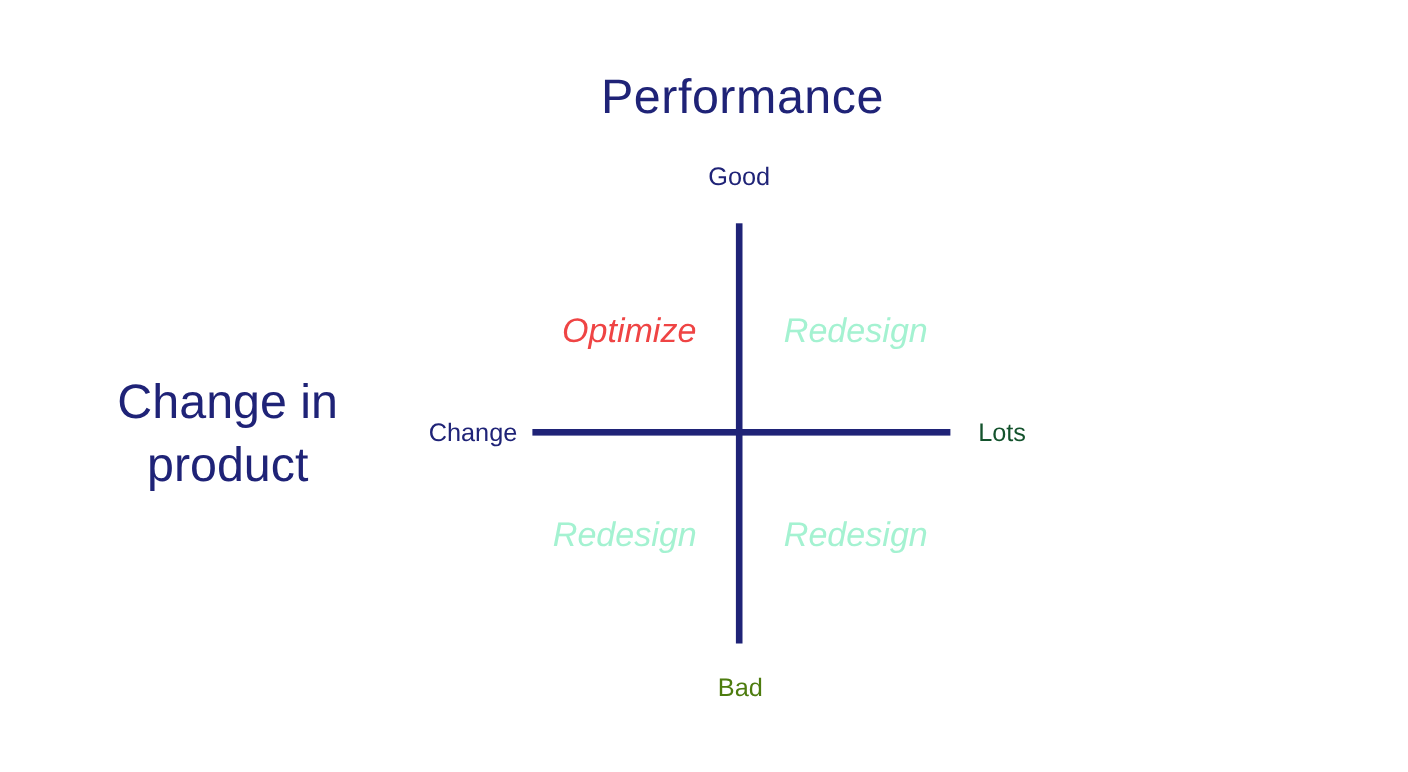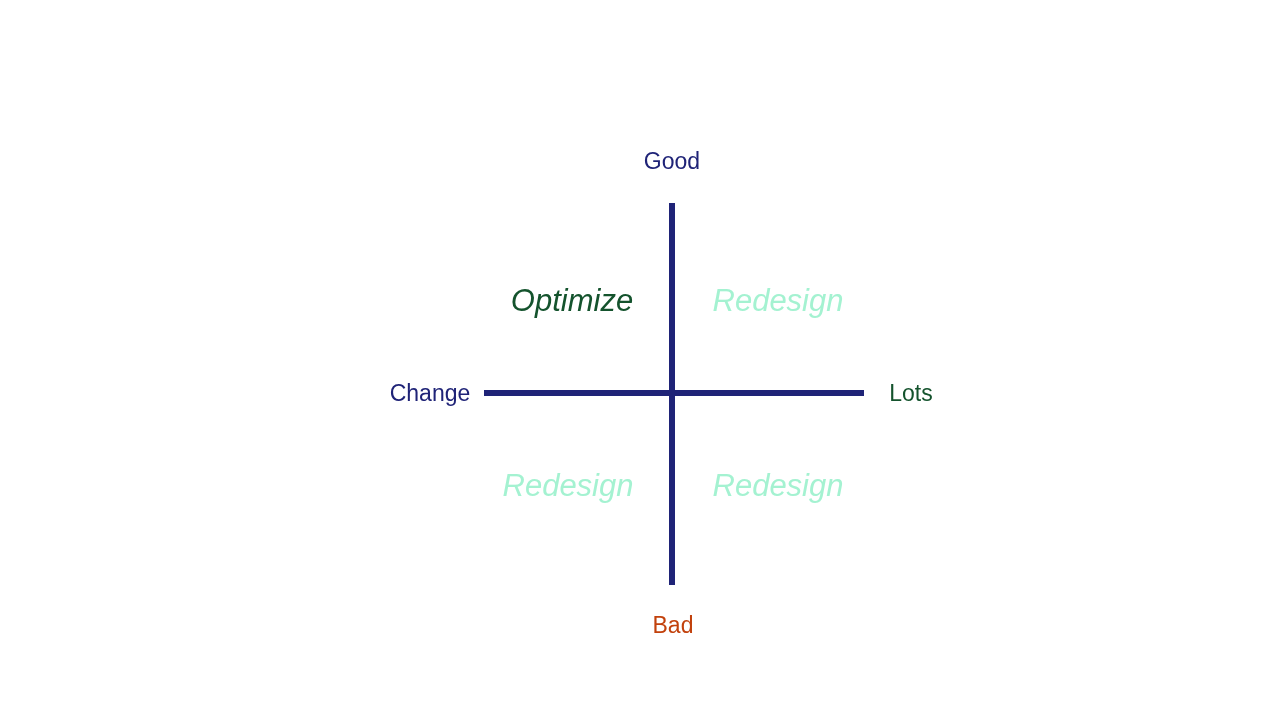--- a/index.html
+++ b/index.html
@@ -64,38 +64,40 @@
     top: 390px;
     width: 380px;
     height: 6px;
   }
 </style>
 </head>
 <body>
 
 <div class="canvas">
 
+  <div class="centered diagram-title" style="color: rgb(31, 35, 119);">Performance</div>
 
   <div class="centered axis-end-label label-good" style="color: rgb(31, 35, 119);">Good</div>
 
-  <div class="centered axis-end-label label-bad" style="color: #c2410c;">Bad</div>
+  <div class="centered axis-end-label label-bad" style="color: #4d7c0f;">Bad</div>
 
   <div class="centered axis-end-label label-little" style="color: rgb(31, 35, 119);">Change</div>
 
   <div class="centered axis-end-label label-lots" style="color: #14532d;">Lots</div>
 
   <div class="centered left-title" style="color: rgb(31, 35, 119);">
-    <br>
+    <span>Change in</span><br>
+    <span>product</span>
   </div>
 
   <div class="axis-line vline" style="background-color: rgb(31, 35, 119);"></div>
 
   <div class="axis-line hline" style="background-color: rgb(31, 35, 119);"></div>
 
-  <div class="centered quadrant-label q-top-left" style="color: #14532d; text-align: center;">Optimize</div>
+  <div class="centered quadrant-label q-top-left" style="color: #ef4444; text-align: center;">Optimize</div>
 
   <div class="centered quadrant-label q-top-right" style="color: rgb(164, 242, 209);">Redesign</div>
 
   <div class="centered quadrant-label q-bottom-left" style="color: rgb(164, 242, 209);">Redesign</div>
 
   <div class="centered quadrant-label q-bottom-right" style="color: rgb(164, 242, 209);">Redesign</div>
 
 </div>
 
 </body></html>

